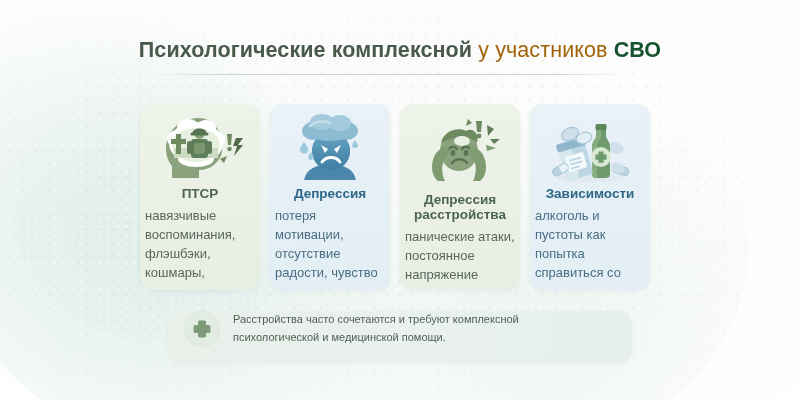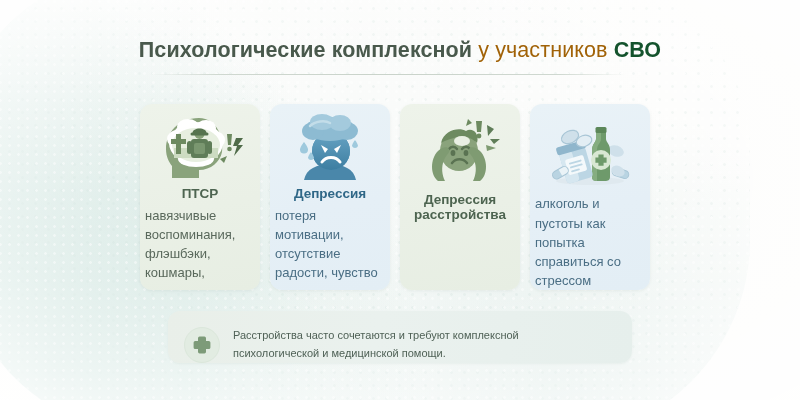--- a/index.html
+++ b/index.html
@@ -69,21 +69,21 @@
     font-size:13px;line-height:1.47;text-align:left;margin-top:5px;
     padding:0 5px;box-sizing:border-box;width:100%;
   }
   .card.green .card-desc{color:#59685b;}
   .card.blue  .card-desc{color:#4a6e84;}
 
   
   #footer{
     position:absolute;left:168px;top:311px;width:464px;height:52px;border-radius:12px;
     background:linear-gradient(100deg,#e9efe9 0%,#eaf1ee 45%,#e6efec 100%);
-    display:flex;align-items:flex-end;padding:0 16px;box-sizing:border-box;
+    display:flex;align-items:flex-start;padding:0 16px;box-sizing:border-box;
     box-shadow:0 1px 2px rgba(120,135,125,.08);
   }
   #footer-icon{
     width:34px;height:34px;border-radius:50%;
     background:#e2ece2;border:1px solid #dbe7db;
     display:flex;align-items:center;justify-content:center;flex:0 0 auto;margin-right:13px;
   }
   #footer-text{font-size:11px;line-height:1.62;color:#4f6156;}
 </style>
 </head>
@@ -200,20 +200,21 @@
 
           <path d="M62 6 L68 6 L67 17 L63 17 Z" fill="#6d8a60"></path>
           <circle cx="65" cy="21" r="2.4" fill="#6d8a60"></circle>
           <path d="M73 10 L80 14 L74 21 Z" fill="#5f7d58"></path>
           <path d="M76 24 L86 24 L80 29 Z" fill="#5f7d58"></path>
           <path d="M54 4 L58 8 L52 11 Z" fill="#6d8a60"></path>
           <path d="M72 30 L82 33 L73 36 Z" fill="#7f9b72"></path>
         </svg>
       </div>
       <div class="card-title">Депрессия расстройства</div>
+      <div class="card-desc">панические атаки, постоянное напряжение</div>
     </div>
 
     <div class="card blue">
       <div class="icon-wrap">
         <svg width="92" height="72" viewBox="0 0 92 72">
 
           <ellipse cx="46" cy="66" rx="34" ry="4" fill="#dfe9ef"></ellipse>
 
           <ellipse cx="26" cy="22" rx="9" ry="6" transform="rotate(-25 26 22)" fill="#cfe0ea"></ellipse>
           <ellipse cx="26" cy="22" rx="9" ry="6" transform="rotate(-25 26 22)" fill="none" stroke="#a9c6d6" stroke-width="1.2"></ellipse>
@@ -244,20 +245,21 @@
           <g transform="rotate(18 76 58)">
             <rect x="68" y="54" width="17" height="8" rx="4" fill="#eaf3f7"></rect>
             <path d="M76.5 54 H81 a4 4 0 0 1 4 4 a4 4 0 0 1 -4 4 h-4.5 Z" fill="#b9d4e2"></path>
             <rect x="68" y="54" width="17" height="8" rx="4" fill="none" stroke="#a9c6d6" stroke-width="1"></rect>
           </g>
           <ellipse cx="40" cy="26" rx="8" ry="5.5" transform="rotate(-18 40 26)" fill="#e3eef4"></ellipse>
           <ellipse cx="40" cy="26" rx="8" ry="5.5" transform="rotate(-18 40 26)" fill="none" stroke="#a9c6d6" stroke-width="1.2"></ellipse>
           <ellipse cx="74" cy="56" rx="7" ry="5" transform="rotate(25 74 56)" fill="#cfe0ea"></ellipse>
         </svg>
       </div>
+      <div class="card-title">Зависимости</div>
       <div class="card-desc">алкоголь и пустоты как попытка справиться со стрессом</div>
     </div>
 
   </div>
 
   <div id="footer">
     <div id="footer-icon">
       <svg width="20" height="20" viewBox="0 0 20 20">
         <path d="M7.6 1.6 h4.8 a1.6 1.6 0 0 1 1.6 1.6 v2.8 h2.8 a1.6 1.6 0 0 1 1.6 1.6 v4.8 a1.6 1.6 0 0 1 -1.6 1.6 h-2.8 v2.8 a1.6 1.6 0 0 1 -1.6 1.6 h-4.8 a1.6 1.6 0 0 1 -1.6 -1.6 v-2.8 h-2.8 a1.6 1.6 0 0 1 -1.6 -1.6 v-4.8 a1.6 1.6 0 0 1 1.6 -1.6 h2.8 v-2.8 a1.6 1.6 0 0 1 1.6 -1.6 Z" fill="#7d9b79"></path>
       </svg>

